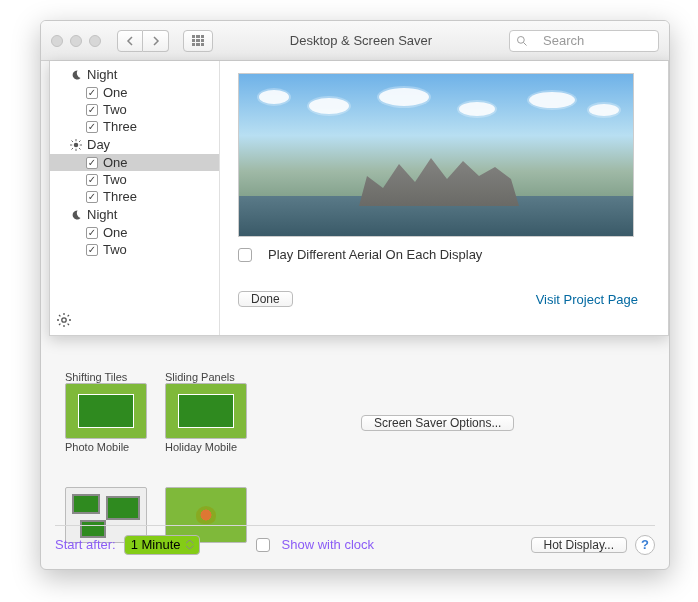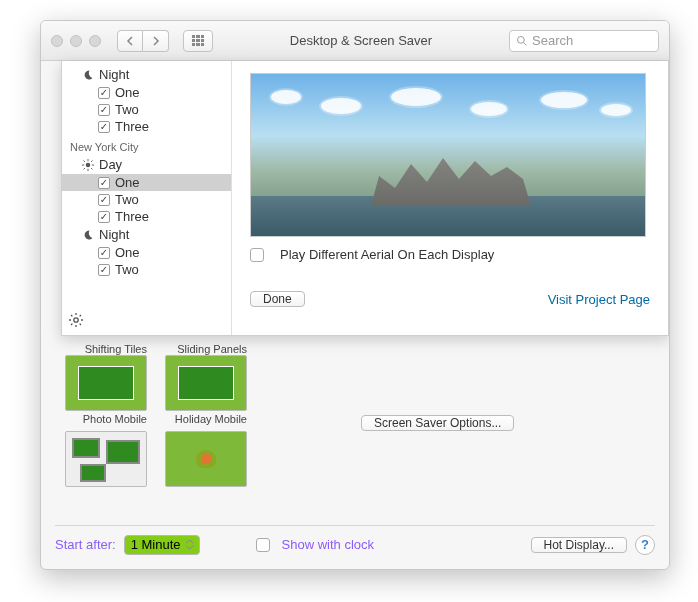--- a/index.html
+++ b/index.html
@@ -9,45 +9,45 @@
   .traffic { display: flex; gap: 7px; }
   .dot { width: 12px; height: 12px; border-radius: 50%; background: #d7d7d7; border: 1px solid #c2c2c2; }
   .navbtns { display: flex; margin-left: 8px; }
   .navbtn { width: 26px; height: 22px; background: linear-gradient(#fff,#f1f1f1); border: 1px solid #c4c4c4; display: flex; align-items: center; justify-content: center; color: #777; }
   .navbtn:first-child { border-radius: 4px 0 0 4px; }
   .navbtn:last-child { border-radius: 0 4px 4px 0; border-left: none; }
   .gridbtn { width: 30px; height: 22px; background: linear-gradient(#fff,#f1f1f1); border: 1px solid #c4c4c4; border-radius: 4px; margin-left: 6px; display: flex; align-items: center; justify-content: center; }
   .gridbtn .g { width: 12px; height: 12px; display: grid; grid-template-columns: repeat(3,1fr); grid-template-rows: repeat(3,1fr); gap: 1px; }
   .gridbtn .g div { background: #888; }
   .title { flex: 1; text-align: center; color: #4a4a4a; font-weight: 500; }
-  .search { width: 150px; height: 22px; background: #fff; border: 1px solid #c8c8c8; border-radius: 4px; display: flex; align-items: center; padding: 0 6px; gap: 4px; color: #9a9a9a; }
+  .search { width: 150px; height: 22px; background: #fff; border: 1px solid #c8c8c8; border-radius: 4px; display: flex; align-items: center; padding: 0 6px; gap: 15px; color: #9a9a9a; }
   .search svg { width: 12px; height: 12px; }
 
   .mainpanel { position: absolute; top: 40px; left: 0; right: 0; bottom: 0; }
 
   .thumbs { position: absolute; left: 24px; top: 280px; width: 250px; }
   .thumbrow { display: flex; gap: 18px; margin-bottom: 6px; }
-  .thumbitem { text-align: right; }
+  .thumbitem { text-align: left; margin-top: 28px; }
   .thumb { width: 82px; height: 56px; background: #7fb93a; border: 1px solid #bbb; border-radius: 2px; position: relative; }
   .thumb .inner { position: absolute; top: 10px; left: 12px; right: 12px; bottom: 10px; background: #2f8a1f; border: 1px solid #fff; }
   .thumb.bug::after { content: ""; position: absolute; top: 18px; left: 30px; width: 20px; height: 18px; background: radial-gradient(circle, #d73 40%, #8a2 42%); border-radius: 50% 50% 40% 40%; }
   .thumb.frames { background: #eee; }
   .thumb.frames .f { position: absolute; background: #2f8a1f; border: 2px solid #888; }
   .thumblabel { font-size: 11px; color: #444; margin-top: 2px; }
 
   .bottombar { position: absolute; left: 14px; right: 14px; bottom: 14px; height: 30px; border-top: 1px solid #d6d6d6; display: flex; align-items: center; gap: 8px; padding-top: 8px; }
   .label { color: #8b5cf6; }
   .select { height: 20px; background: #84cc16; border: 1px solid #b8b8b8; border-radius: 4px; padding: 0 18px 0 6px; display: flex; align-items: center; position: relative; font-size: 12px; }
   .select::after { content: ""; position: absolute; right: 5px; top: 4px; width: 8px; height: 10px; background: linear-gradient(#888,#888); clip-path: polygon(0 35%, 50% 0, 100% 35%, 100% 45%, 50% 10%, 0 45%, 0 55%, 50% 90%, 100% 55%, 100% 65%, 50% 100%, 0 65%); }
   .chk { width: 14px; height: 14px; border: 1px solid #aaa; border-radius: 3px; background: #fff; margin-right: 4px; display: inline-block; vertical-align: middle; }
   .btn { height: 16px; background: linear-gradient(#fff,#f4f4f4); border: 1px solid #bcbcbc; border-radius: 4px; padding: 0 12px; display: inline-flex; align-items: center; font-size: 12px; color: #333; }
   .help { width: 20px; height: 20px; border-radius: 50%; border: 1px solid #bcbcbc; background: #fff; color: #3a7fd5; display: flex; align-items: center; justify-content: center; font-weight: bold; }
 
   
-  .sheet { position: absolute; top: 40px; left: 20px; right: 0; height: 275px; background: #fff; border: 1px solid #cfcfcf; border-top: none; box-shadow: 0 4px 14px rgba(0,0,0,.18); }
+  .sheet { position: absolute; top: 40px; left: 8px; right: 0; height: 275px; background: #fff; border: 1px solid #cfcfcf; border-top: none; box-shadow: 0 4px 14px rgba(0,0,0,.18); }
   .sidebar { position: absolute; left: 0; top: 0; bottom: 0; width: 170px; border-right: 1px solid #e0e0e0; overflow: hidden; padding-top: 4px; }
   .group { font-size: 11px; color: #666; padding: 6px 8px 2px; }
   .subhead { display: flex; align-items: center; gap: 5px; padding: 2px 8px 2px 20px; color: #333; }
   .subhead svg { width: 12px; height: 12px; }
   .item { display: flex; align-items: center; gap: 5px; padding: 1px 8px 1px 36px; color: #333; }
   .item .chk2 { width: 12px; height: 12px; border: 1px solid #999; border-radius: 2px; background: #fff; display: flex; align-items: center; justify-content: center; }
   .item .chk2.on::after { content: "✓"; font-size: 10px; color: #444; line-height: 1; }
   .item.sel { background: #d0d0d0; }
   .gear { position: absolute; left: 6px; bottom: 4px; color: #555; }
 
@@ -175,21 +175,20 @@
         </div>
       <div class="item">
           <span class="chk2 on"></span>
           <span>Two</span>
         </div>
       <div class="item">
           <span class="chk2 on"></span>
           <span>Three</span>
         </div>
 
-      <div class="group">New York City</div>
       <div class="subhead">
         <svg viewBox="0 0 16 16">
             <circle cx="8" cy="8" r="3" fill="#555"></circle>
             <g stroke="#555" stroke-width="1.2">
               <line x1="8" y1="0" x2="8" y2="3"></line>
               <line x1="8" y1="13" x2="8" y2="16"></line>
               <line x1="0" y1="8" x2="3" y2="8"></line>
               <line x1="13" y1="8" x2="16" y2="8"></line>
               <line x1="2" y1="2" x2="4" y2="4"></line>
               <line x1="12" y1="12" x2="14" y2="14"></line>

